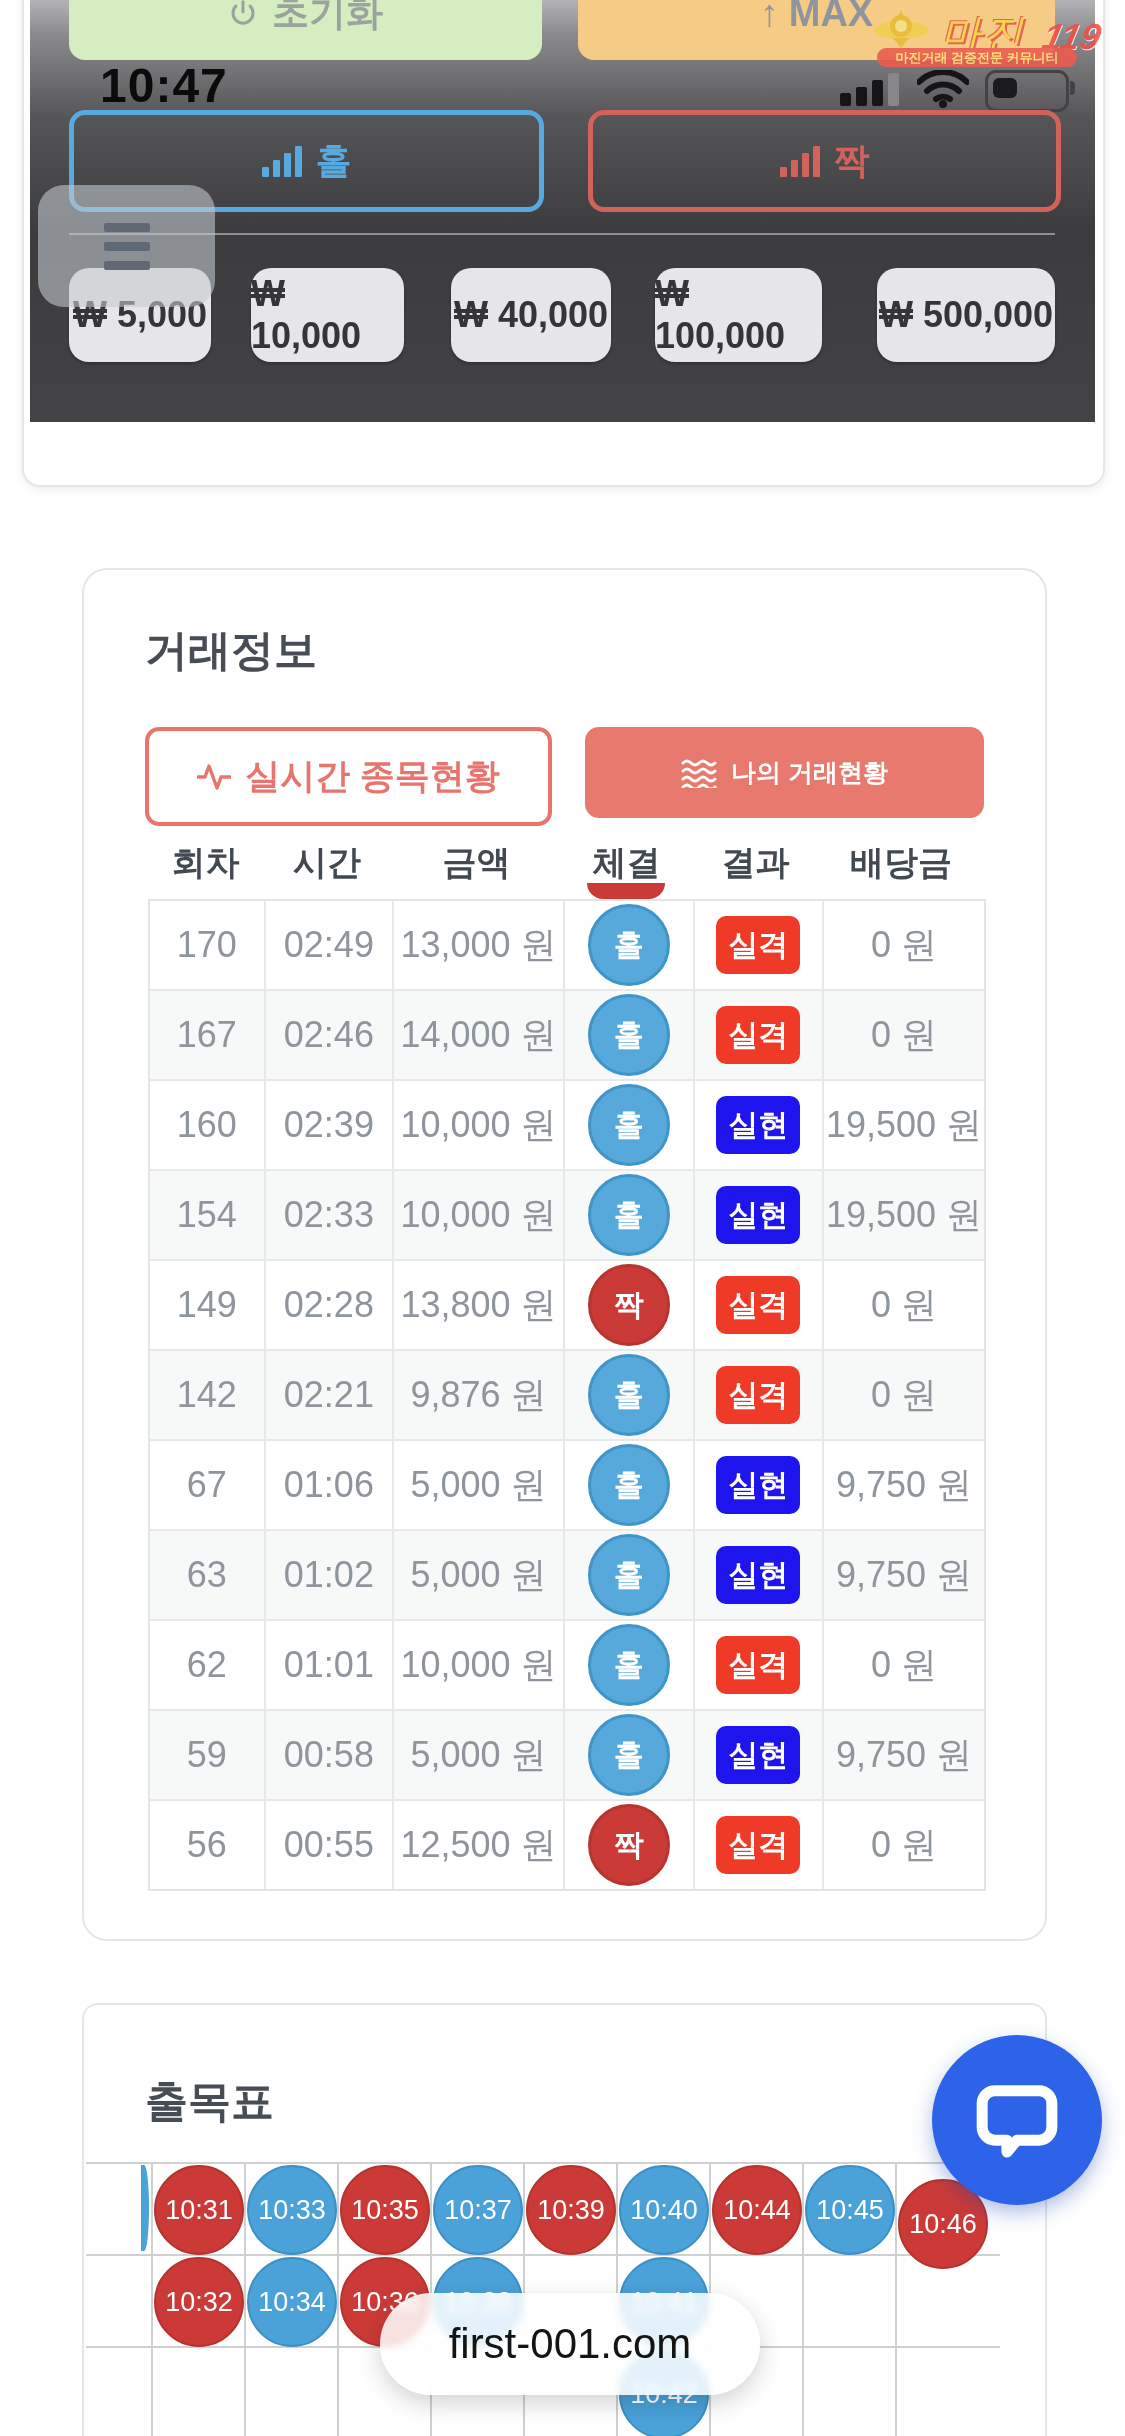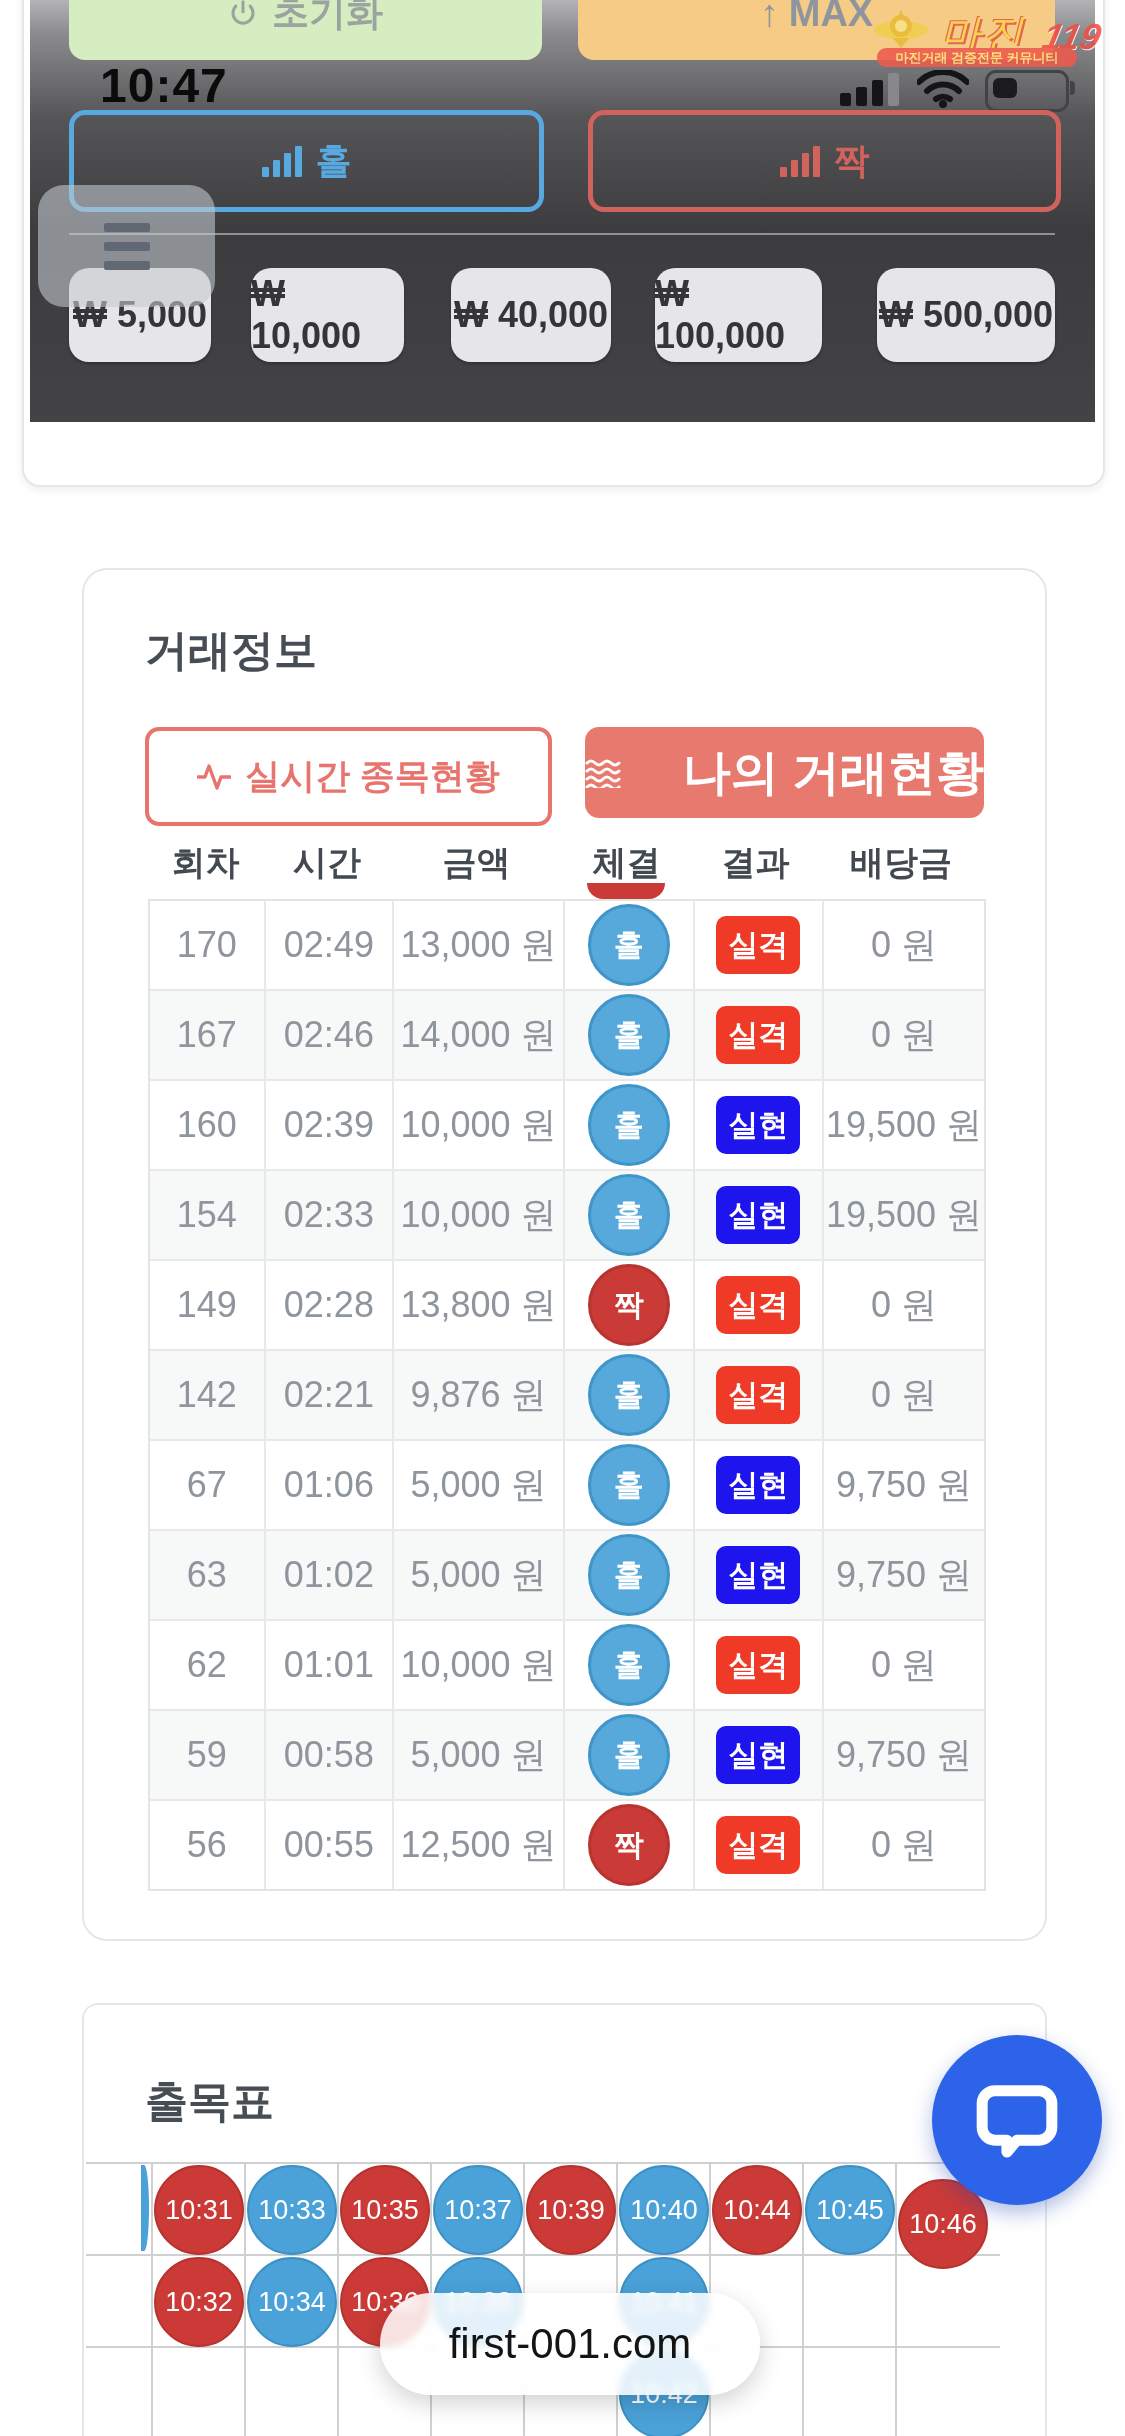--- a/index.html
+++ b/index.html
@@ -58,22 +58,22 @@
      align-items:center;justify-content:center;white-space:nowrap;}
 
   
   .ti-card{left:82px;top:568px;width:961px;height:1369px;background:#fff;
      border:2px solid #e4e7ea;border-radius:25px;}
   .ti-title{position:absolute;left:61px;top:52px;font-size:43px;font-weight:bold;color:#474d54;}
   .tab-rt{position:absolute;left:61px;top:157px;width:399px;height:91px;border:4px solid #e8756d;
      border-radius:14px;background:#fff;color:#e8756d;display:flex;align-items:center;
      justify-content:center;gap:14px;font-size:35px;font-weight:bold;}
   .tab-my{position:absolute;left:501px;top:157px;width:399px;height:91px;border-radius:14px;
-     background:#e8796f;color:#fff;display:flex;align-items:center;justify-content:space-between;
-     gap:14px;font-size:48px;font-weight:bold;}
+     background:#e8796f;color:#fff;display:flex;align-items:center;justify-content:center;
+     gap:14px;font-size:25px;font-weight:bold;}
   .thead{position:absolute;left:64px;top:270px;width:834px;height:45px;display:flex;}
   .thead span{display:flex;align-items:center;justify-content:center;
      font-size:34px;font-weight:bold;color:#424950;}
   .tc0{width:115px}.tc1{width:128px}.tc2{width:171px}.tc3{width:129px}.tc4{width:129px}.tc5{width:162px}
   .tbody{position:absolute;left:64px;top:329px;width:834px;border:2px solid #e2e4e6;background:#fff;}
   .trow{display:flex;height:88px;border-top:2px solid #e6e8ea;}
   .trow:first-child{border-top:none;}
   .trow:nth-child(even){background:#f7f8f8;}
   .trow > div{display:flex;align-items:center;justify-content:center;
      border-right:2px solid #e6e8ea;font-size:36px;color:#8f959c;}

